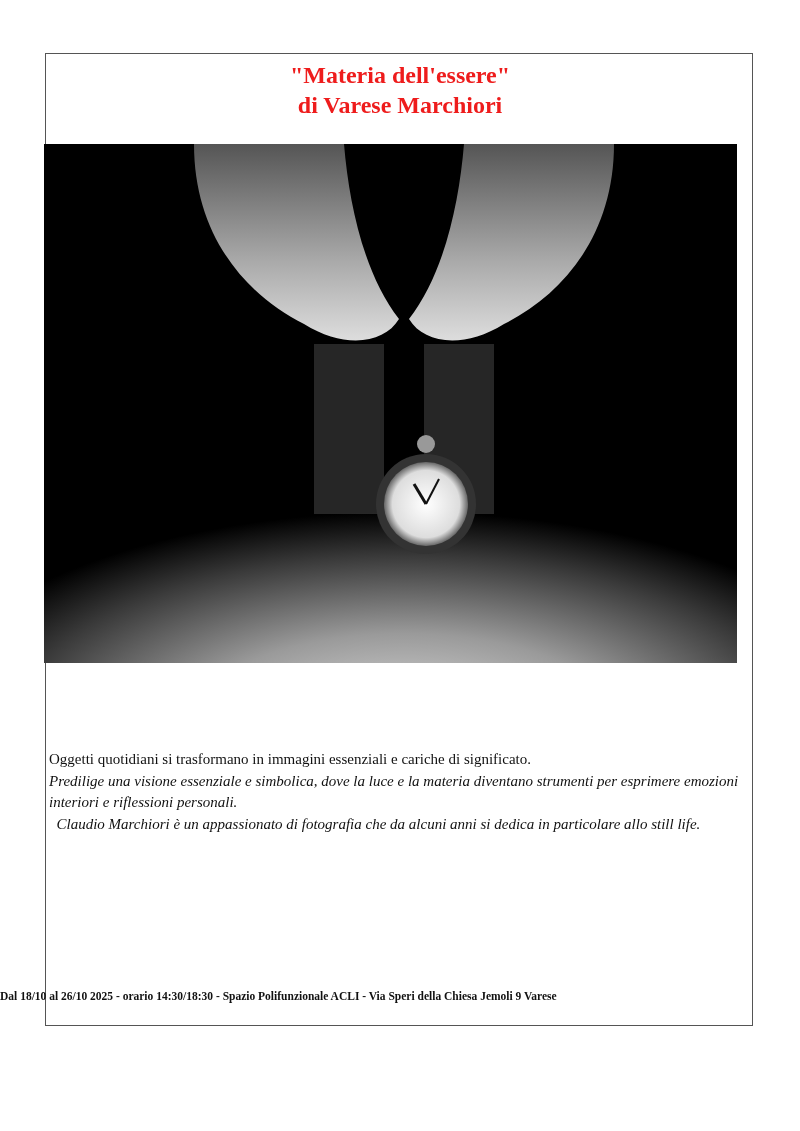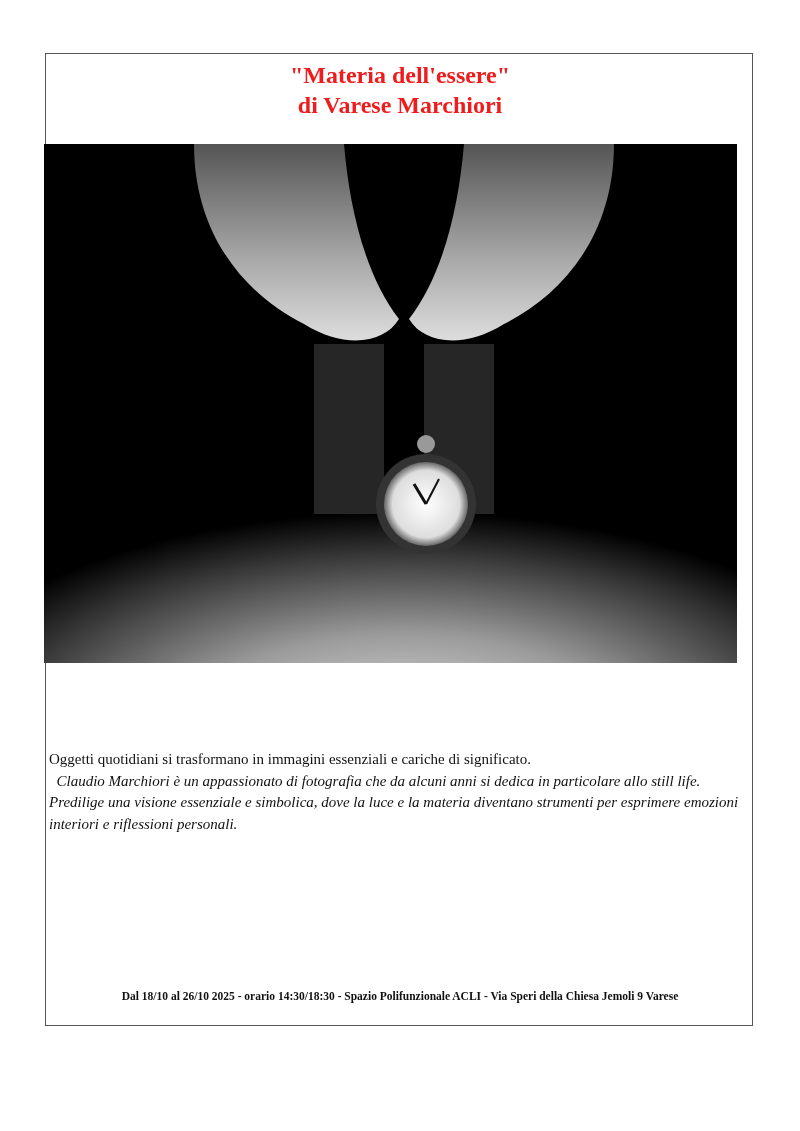--- a/index.html
+++ b/index.html
@@ -5,21 +5,21 @@
   html, body { margin: 0; padding: 0; background: #ffffff; }
   body { width: 800px; height: 1131px; position: relative; overflow: hidden; font-family: "Liberation Serif", serif; }
   .frame { position: absolute; left: 45px; top: 53px; width: 708px; height: 973px; border: 1px solid #555; box-sizing: border-box; }
   .title { position: absolute; left: 0; top: 60px; width: 800px; text-align: center; color: #ee1c1c; font-weight: bold; font-size: 24px; line-height: 30px; }
   .photo { position: absolute; left: 44px; top: 144px; width: 693px; height: 519px; background: #000; overflow: hidden; }
   .photo svg { display: block; }
   .body-text { position: absolute; left: 49px; top: 749px; width: 702px; font-size: 15px; line-height: 21.5px; color: #111; }
   .body-text p { margin: 0; }
   .just { text-align: justify; text-align-last: left; }
   .it { font-style: italic; }
-  .footer { position: absolute; left: 0; top: 990px; width: 800px; text-align: center; font-size: 11.5px; font-weight: bold; color: #111; }
+  .footer { position: absolute; left: 0; top: 990px; width: 800px; text-align: left; font-size: 11.5px; font-weight: bold; color: #111; }
 </style>
 </head>
 <body>
 
 <div class="frame"></div>
 
 <div class="title">
   <div>"Materia dell'essere"</div>
   <div>di Varese Marchiori</div>
 </div>
@@ -55,17 +55,17 @@
     <circle cx="382" cy="360" r="50" fill="#333"></circle>
     <circle cx="382" cy="360" r="42" fill="url(#face)"></circle>
     <circle cx="382" cy="300" r="9" fill="#999"></circle>
     <line x1="382" y1="360" x2="370" y2="340" stroke="#111" stroke-width="3"></line>
     <line x1="382" y1="360" x2="395" y2="335" stroke="#111" stroke-width="2"></line>
   </svg>
 </div>
 
 <div class="body-text">
   <p>Oggetti quotidiani si trasformano in immagini essenziali e cariche di significato.</p>
+  <p class="it">Predilige una visione essenziale e simbolica, dove la luce e la materia diventano strumenti per esprimere emozioni interiori e riflessioni personali.</p>
   <p class="it just" style="white-space: pre-wrap;">  Claudio Marchiori è un appassionato di fotografia che da alcuni anni si dedica in particolare allo still life.</p>
-  <p class="it">Predilige una visione essenziale e simbolica, dove la luce e la materia diventano strumenti per esprimere emozioni interiori e riflessioni personali.</p>
 </div>
 
 <div class="footer">Dal 18/10 al 26/10 2025 - orario 14:30/18:30 - Spazio Polifunzionale ACLI - Via Speri della Chiesa Jemoli 9 Varese</div>
 
 </body></html>

